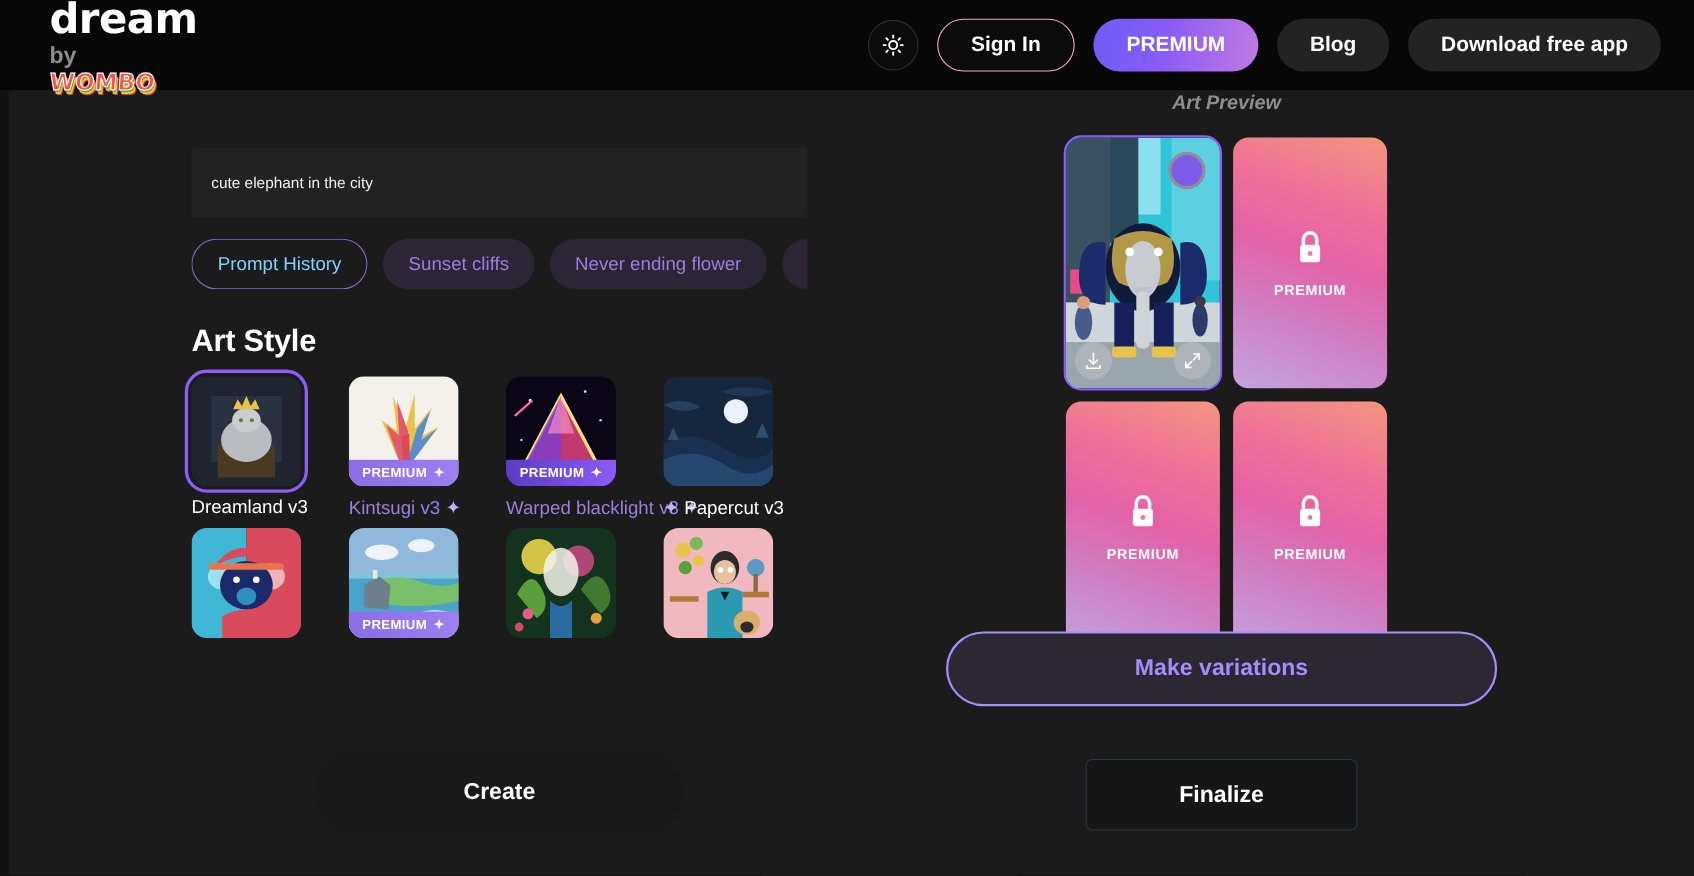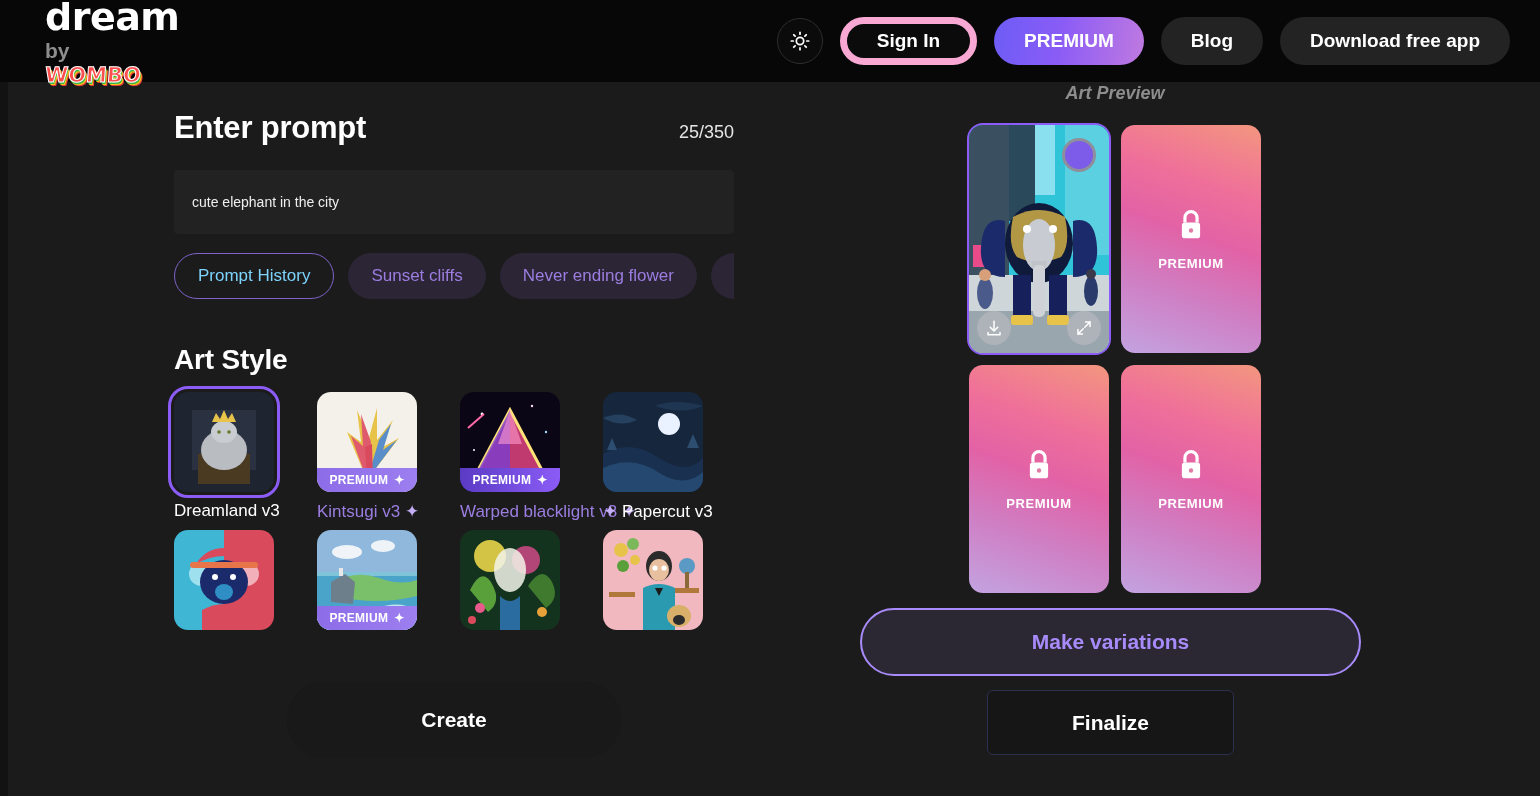--- a/index.html
+++ b/index.html
@@ -40,21 +40,21 @@
     border: 1px solid #2e2e2e; background: #0b0b0b;
     display: flex; align-items: center; justify-content: center;
     cursor: pointer;
   }
   .hbtn {
     height: 48px; border-radius: 26px; display: flex; align-items: center;
     justify-content: center; padding: 0 30px;
     font-size: 19px; font-weight: 700; color: #fff; cursor: pointer;
     white-space: nowrap;
   }
-  .hbtn.outline { border: 7px solid #f9a8d4; background: #0b0b0b; }
+  .hbtn.outline { border: 1px solid #f9a8d4; background: #0b0b0b; }
   .hbtn.filled  { background: #232323; }
   .hbtn.premium {
     background: linear-gradient(100deg, #6d5cf6 0%, #8b5cf6 45%, #c07ae0 100%);
     padding: 0 30px;
   }
 
   
   .left-panel { position: absolute; left: 174px; top: 110px; width: 560px; }
   .row-title { display: flex; align-items: flex-end; justify-content: space-between; }
   .h-enter { color: #fff; font-size: 31px; font-weight: 700; letter-spacing: -0.2px; }
@@ -69,21 +69,21 @@
     margin-top: 19px; display: flex; align-items: center; gap: 14px;
     width: 560px; overflow: hidden;
   }
   .chip {
     height: 46px; border-radius: 24px; display: flex; align-items: center;
     padding: 0 23px; font-size: 17px; white-space: nowrap; cursor: pointer; flex: none;
   }
   .chip.history { border: 1px solid #7f63c9; background: #1b1b1b; color: #7dd3fc; }
   .chip.suggest { background: #2c2536; color: #9b7de0; }
 
-  .h-style { color: #fff; font-size: 28px; font-weight: 700; margin-top: 45px; letter-spacing: -0.2px; }
+  .h-style { color: #fff; font-size: 28px; font-weight: 700; margin-top: 31px; letter-spacing: -0.2px; }
 
   .style-grid {
     margin-top: 16px; display: grid; grid-template-columns: repeat(4, 100px);
     column-gap: 43px; row-gap: 8px; width: 560px;
   }
   .style-cell { width: 100px; }
   .thumb {
     position: relative; width: 100px; height: 100px; border-radius: 14px;
     overflow: hidden;
   }
@@ -133,21 +133,21 @@
   }
   .corner-btn {
     position: absolute; bottom: 8px; width: 34px; height: 34px; border-radius: 50%;
     background: rgba(190,190,195,0.55);
     display: flex; align-items: center; justify-content: center; cursor: pointer;
   }
   .corner-btn.dl { left: 8px; }
   .corner-btn.ex { right: 8px; }
 
   .make-var {
-    position: absolute; left: 860px; top: 608px; width: 501px; height: 68px;
+    position: absolute; left: 860px; top: 574px; width: 501px; height: 68px;
     border: 2px solid #a78bfa; border-radius: 36px; background: #2c2833;
     display: flex; align-items: center; justify-content: center;
     color: #a78bfa; font-size: 21px; font-weight: 700; cursor: pointer;
   }
   .finalize {
     position: absolute; left: 987px; top: 690px; width: 247px; height: 65px;
     border: 1px solid #2c3050; border-radius: 6px; background: #161616;
     display: flex; align-items: center; justify-content: center;
     color: #ffffff; font-size: 21px; font-weight: 700; cursor: pointer;
   }
@@ -183,24 +183,20 @@
       </div>
       <div class="hbtn outline">Sign In</div>
       <div class="hbtn premium">PREMIUM</div>
       <div class="hbtn filled">Blog</div>
       <div class="hbtn filled">Download free app</div>
     </div>
   </div>
 
   <div class="left-panel">
 
-    <div class="row-title">
-      <div class="h-enter">Enter prompt</div>
-      <div class="counter">25/350</div>
-    </div>
 
     <div class="prompt-box">
       <span>cute elephant in the city</span>
     </div>
 
     <div class="chips">
       <div class="chip history">Prompt History</div>
       <div class="chip suggest">Sunset cliffs</div>
       <div class="chip suggest">Never ending flower</div>
       <div class="chip suggest">Fire and wa</div>

